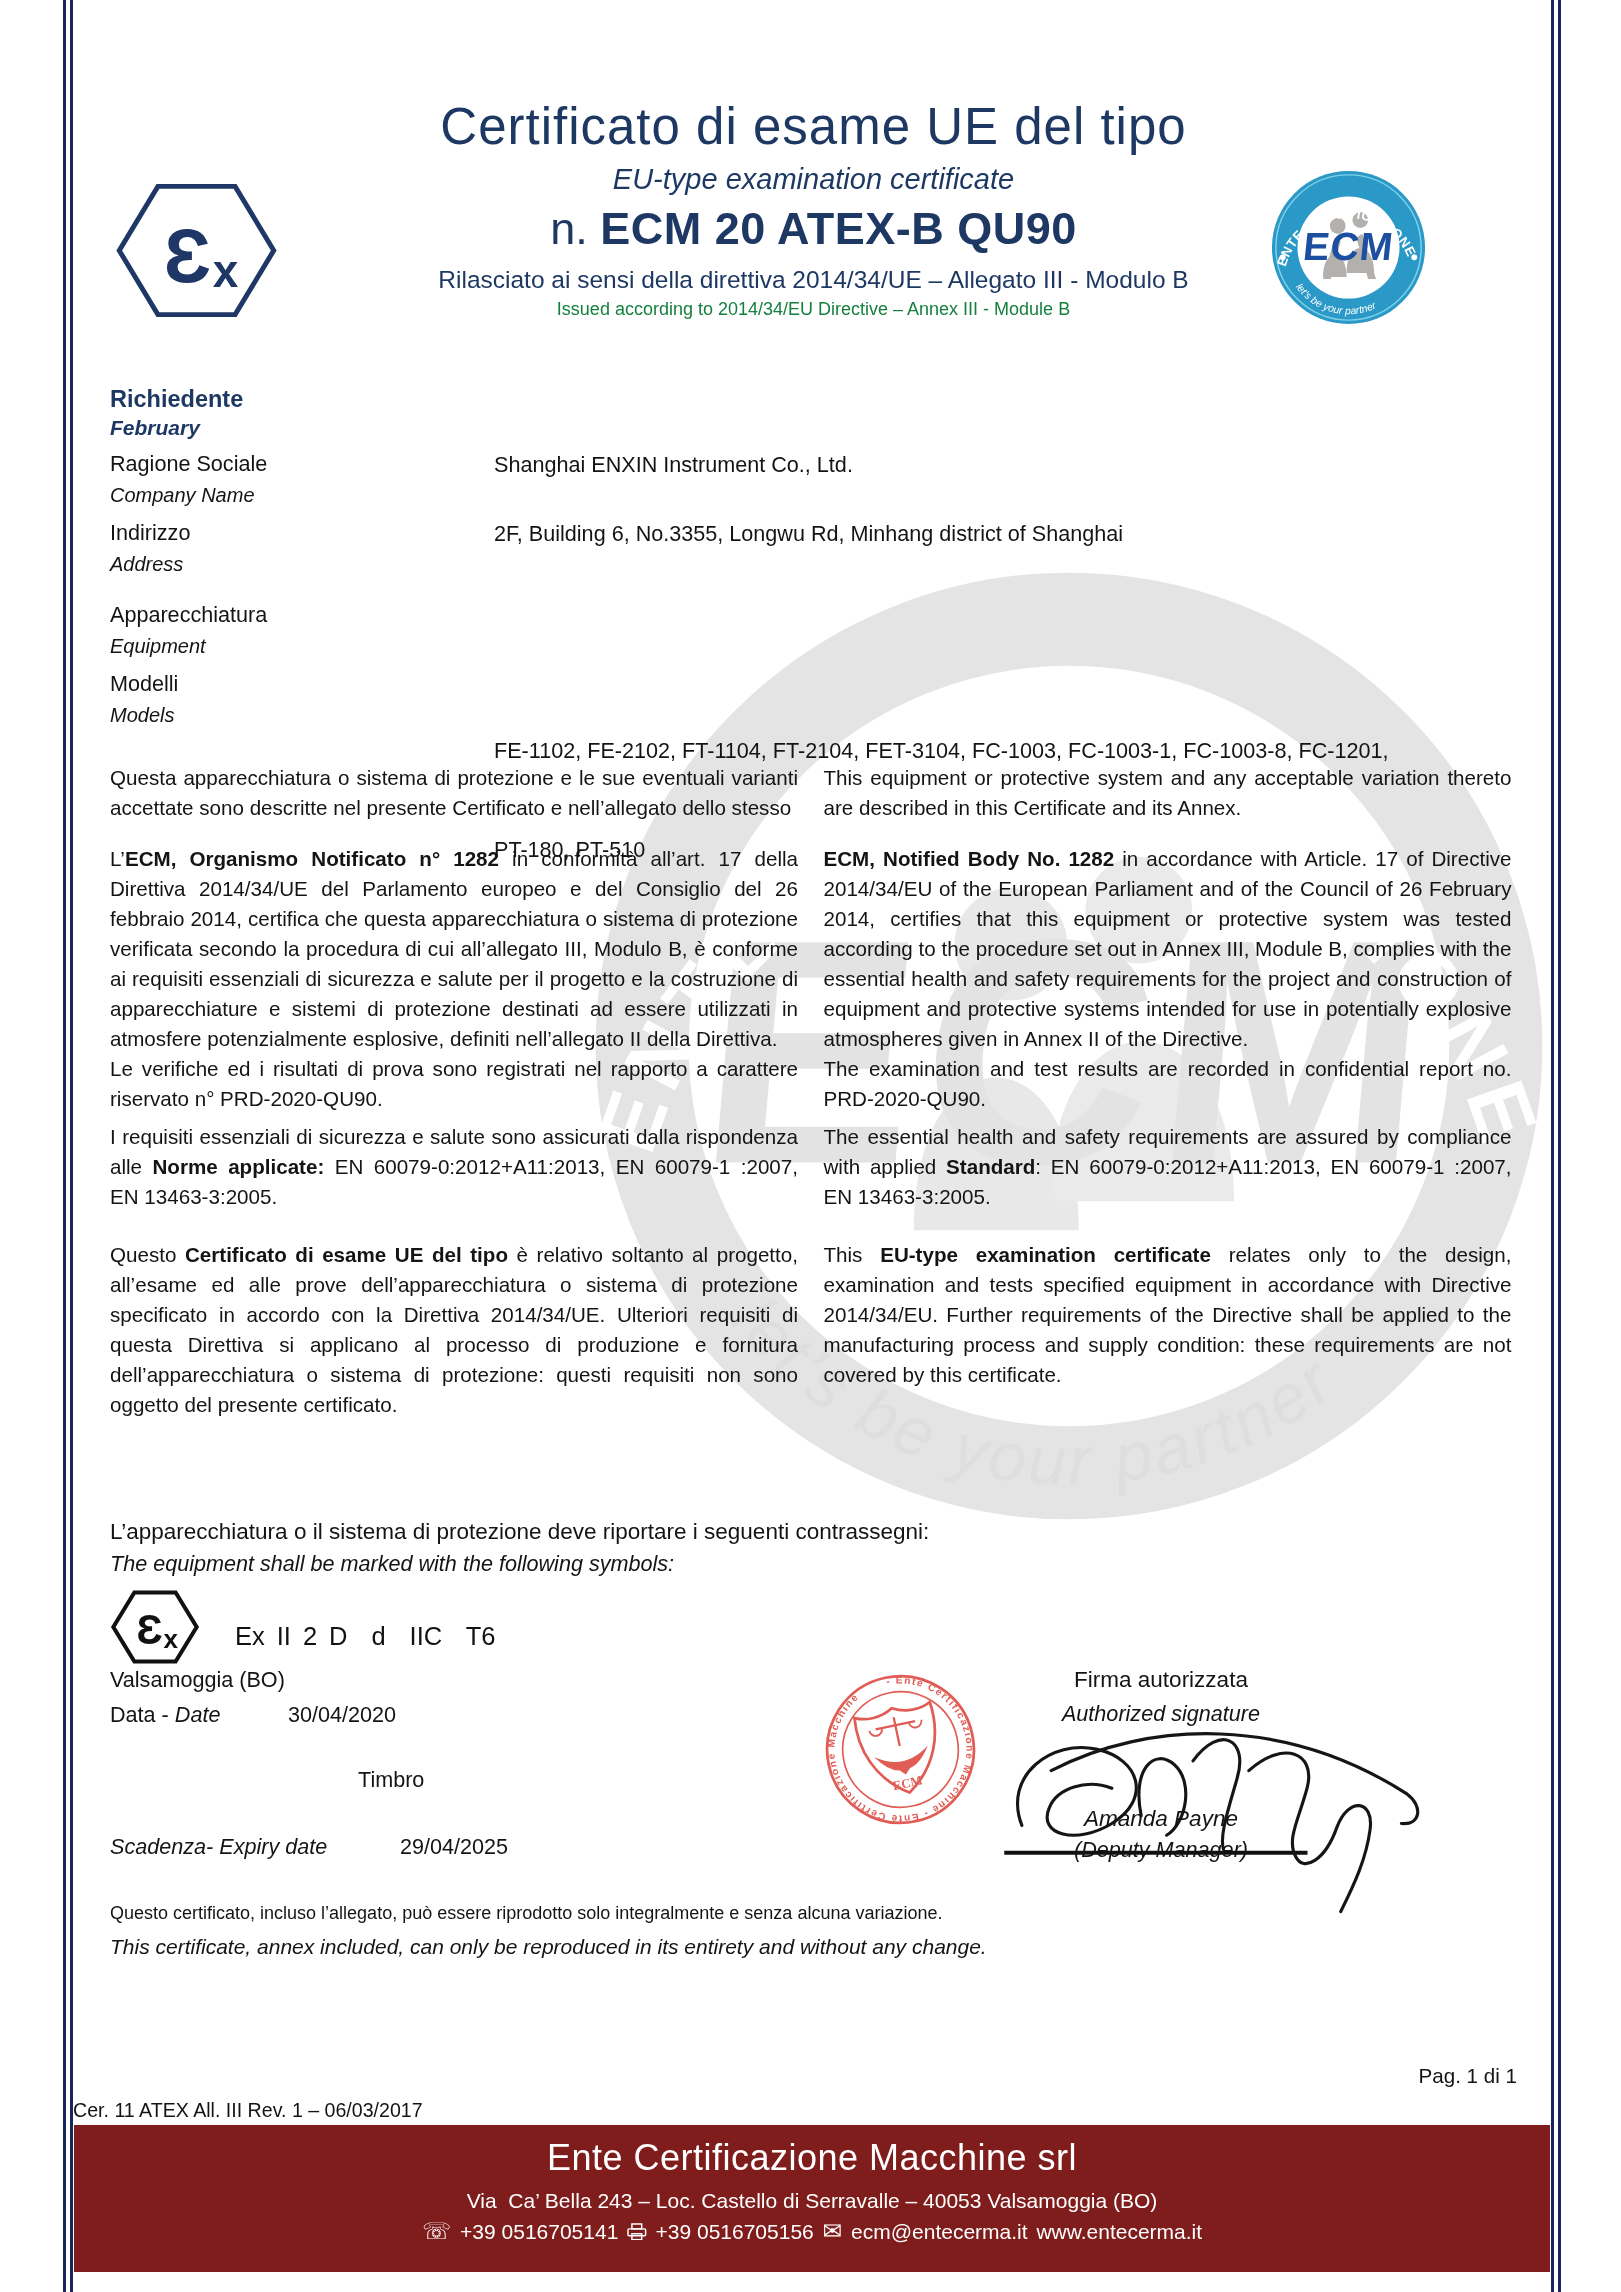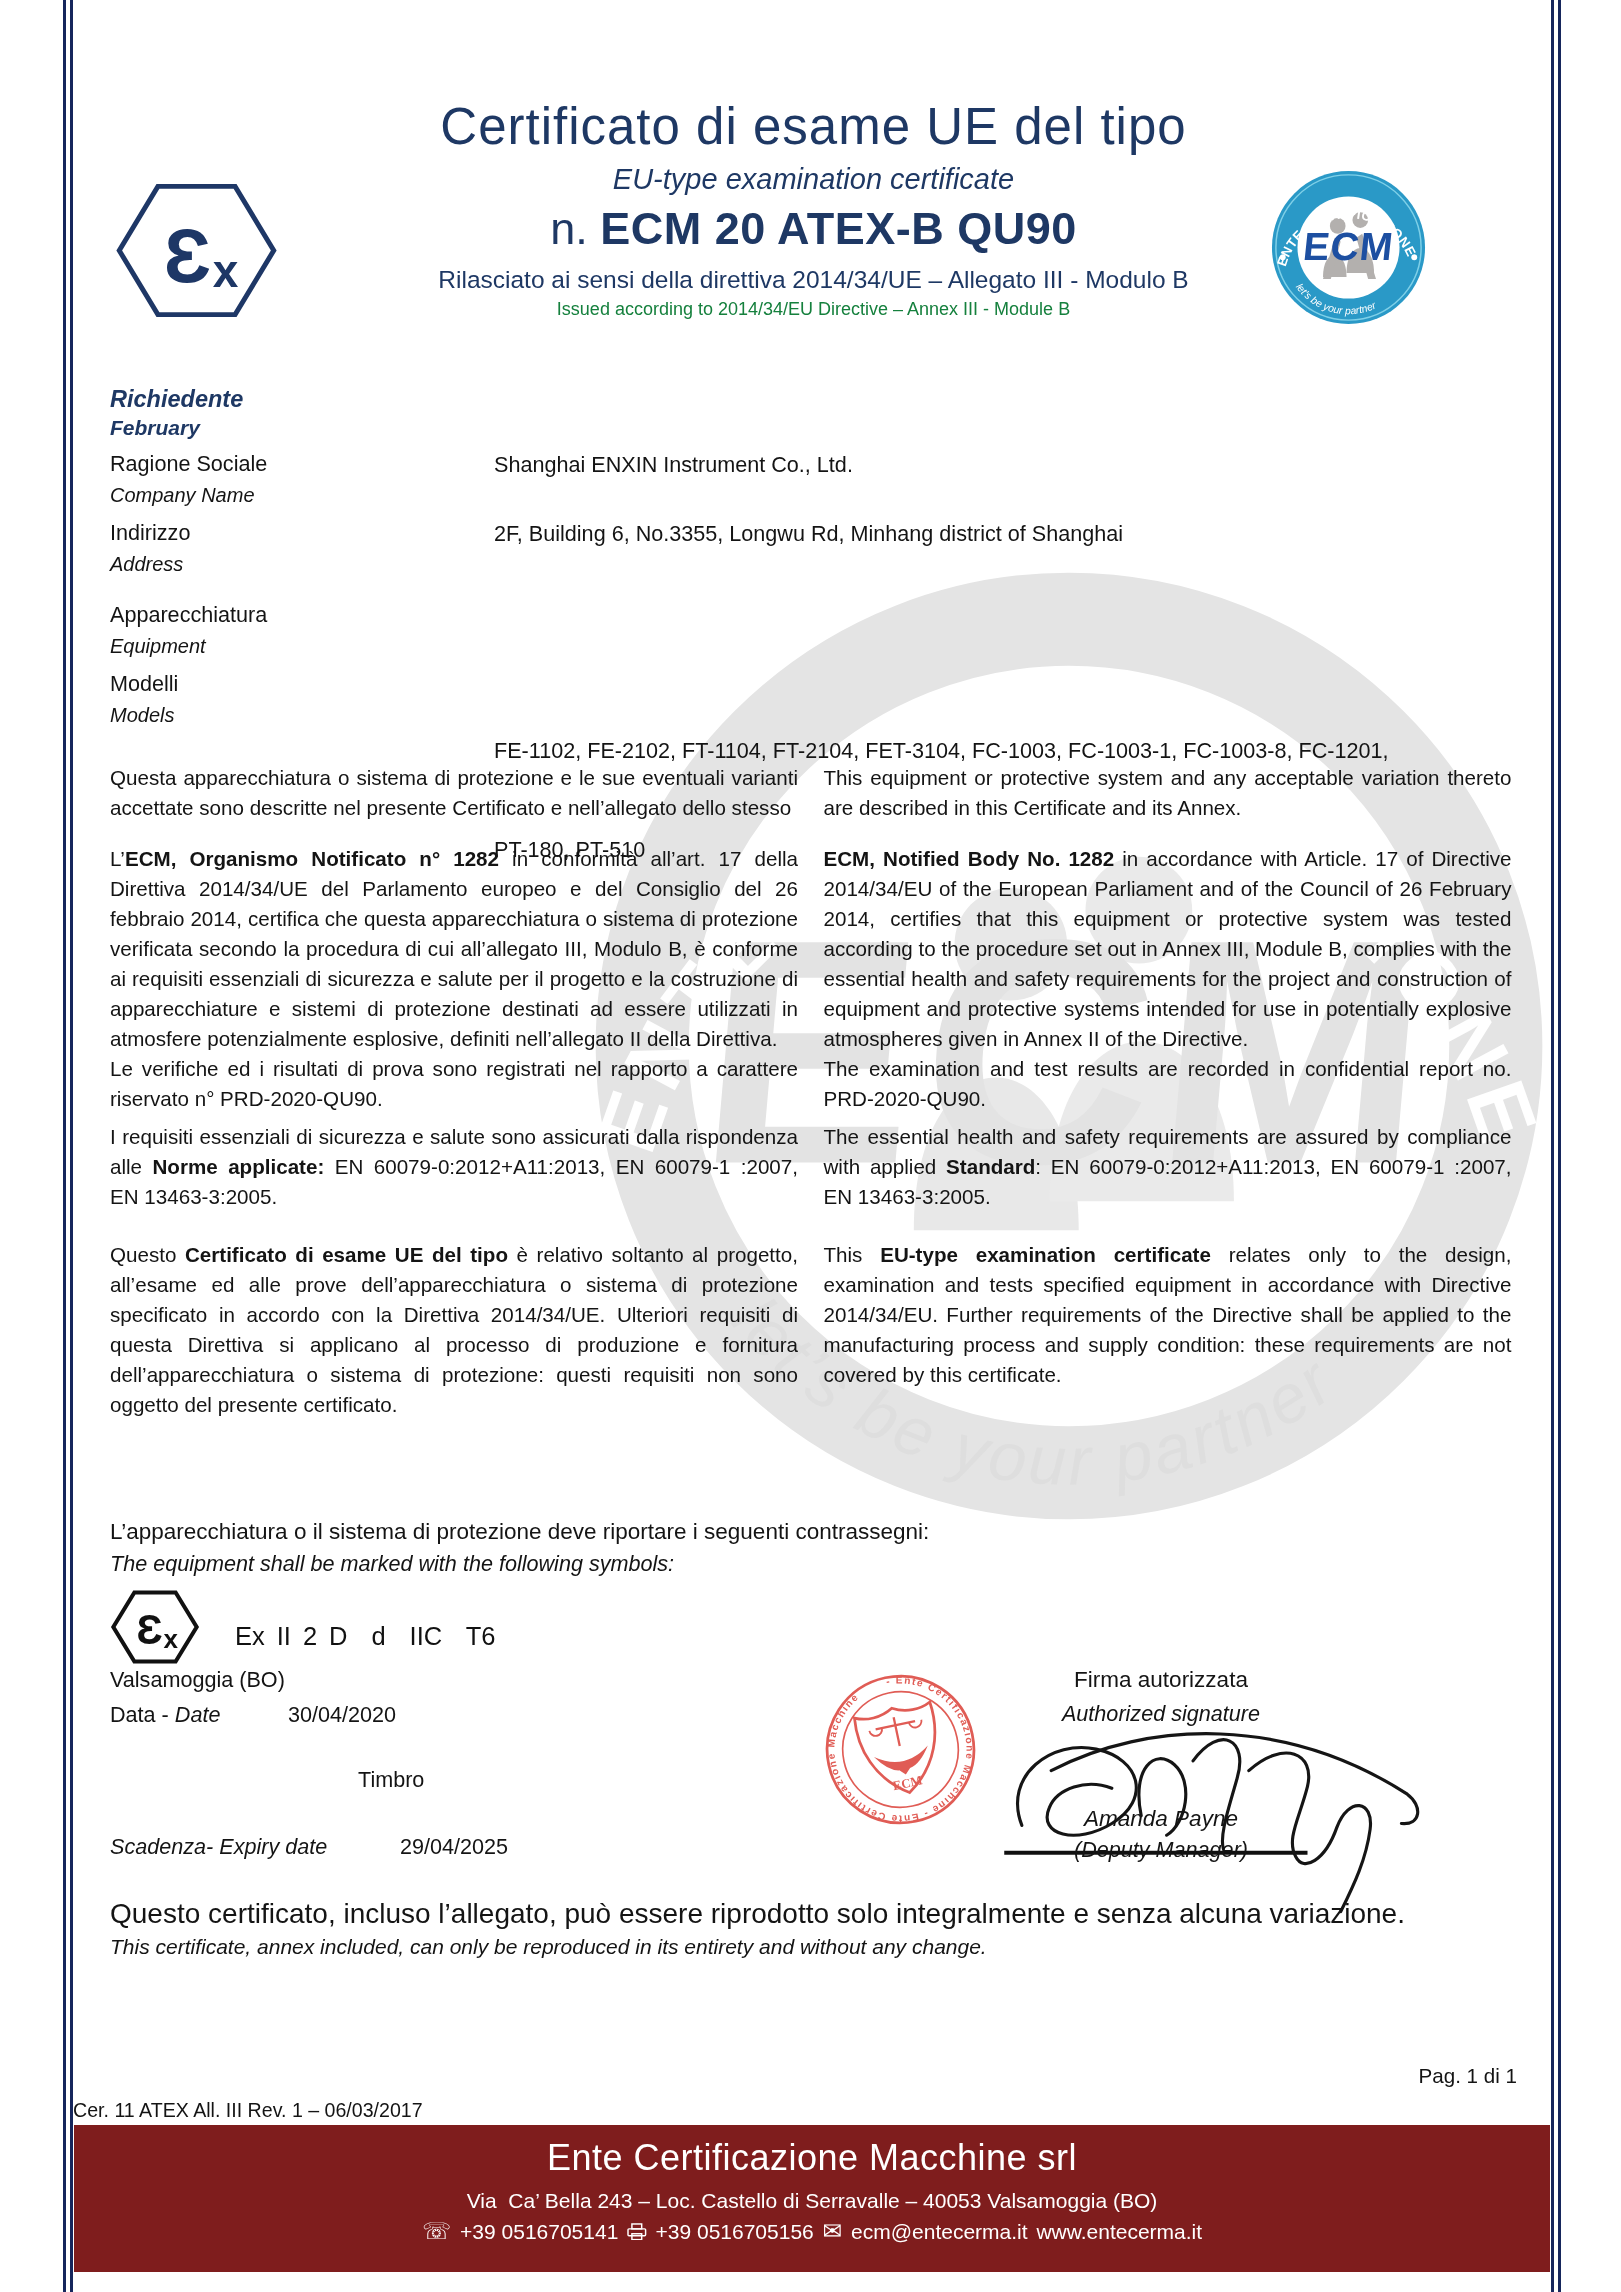--- a/index.html
+++ b/index.html
@@ -17,21 +17,21 @@
   .t1{font-size:51px;letter-spacing:1px;line-height:61px;color:#1e3864;}
   .t2{font-size:29px;font-style:italic;line-height:41px;color:#1e3864;margin-top:2px;}
   .t3{font-size:45px;line-height:49px;color:#1e3864;margin-top:3.9px;}
   .t3 b{letter-spacing:0.5px;}
   .t4{font-size:24.5px;line-height:33px;color:#1e3864;margin-top:9.8px;}
   .t5{font-size:18px;line-height:27.4px;color:#15803d;}
   .ecm-logo{position:absolute;left:1270px;top:169px;}
 
   
   .applicant{position:absolute;left:110px;top:384px;width:1402px;}
-  .sec-it{font-size:23.5px;font-weight:bold;font-style:italic;color:#1e3864;line-height:30px;}
+  .sec-it{font-size:23.5px;font-weight:bold;color:#1e3864;line-height:30px;}
   .sec-en{font-size:21px;font-weight:bold;font-style:italic;color:#1e3864;line-height:28px;}
   .app-row{display:flex;margin-top:5.9px;}
   .app-row .lbls{width:384px;flex:none;}
   .lbl{font-size:21.6px;line-height:32px;}
   .sublbl{font-size:20px;font-style:italic;line-height:31px;}
   .val{font-size:21.6px;line-height:33px;white-space:pre-wrap;}
   .gap14{height:13.7px;}
 
   
   .cols{position:absolute;left:110px;top:757px;width:1402px;}
@@ -58,21 +58,21 @@
   .stamp{position:absolute;left:708px;top:3.9px;}
   .firma{position:absolute;left:767px;top:5.9px;width:568px;text-align:center;}
   .f1{font-size:22.5px;}
   .f2{font-size:21.6px;font-style:italic;margin-top:7.8px;}
   .sig-svg{position:absolute;left:882px;top:49px;}
   .sig-name{position:absolute;left:767px;top:145px;width:568px;text-align:center;font-style:italic;font-size:22.5px;}
   .sig-role{position:absolute;left:767px;top:176px;width:568px;text-align:center;font-style:italic;font-size:21.6px;}
 
   
   .notes{position:absolute;left:110px;top:1898px;width:1402px;}
-  .n1{font-size:28px;line-height:31px;}
+  .n1{font-size:18px;line-height:31px;}
   .n2{font-size:21px;font-style:italic;line-height:31px;margin-top:2px;}
   .pagenum{position:absolute;right:104px;top:2064px;font-size:20.6px;}
   .docref{position:absolute;left:73px;top:2099px;font-size:19.6px;}
 
   
   .footerbar{position:absolute;left:74px;right:71px;top:2125px;height:147px;background:#7f1d1d;
              color:#fff;text-align:center;}
   .fb-company{font-size:36px;line-height:43px;margin-top:10.8px;letter-spacing:0.5px;}
   .fb-address{font-size:21px;line-height:27.4px;margin-top:7.8px;white-space:pre-wrap;}
   .fb-contacts{font-size:21px;line-height:25.5px;margin-top:4.9px;display:flex;justify-content:center;align-items:center;gap:8.8px;}

